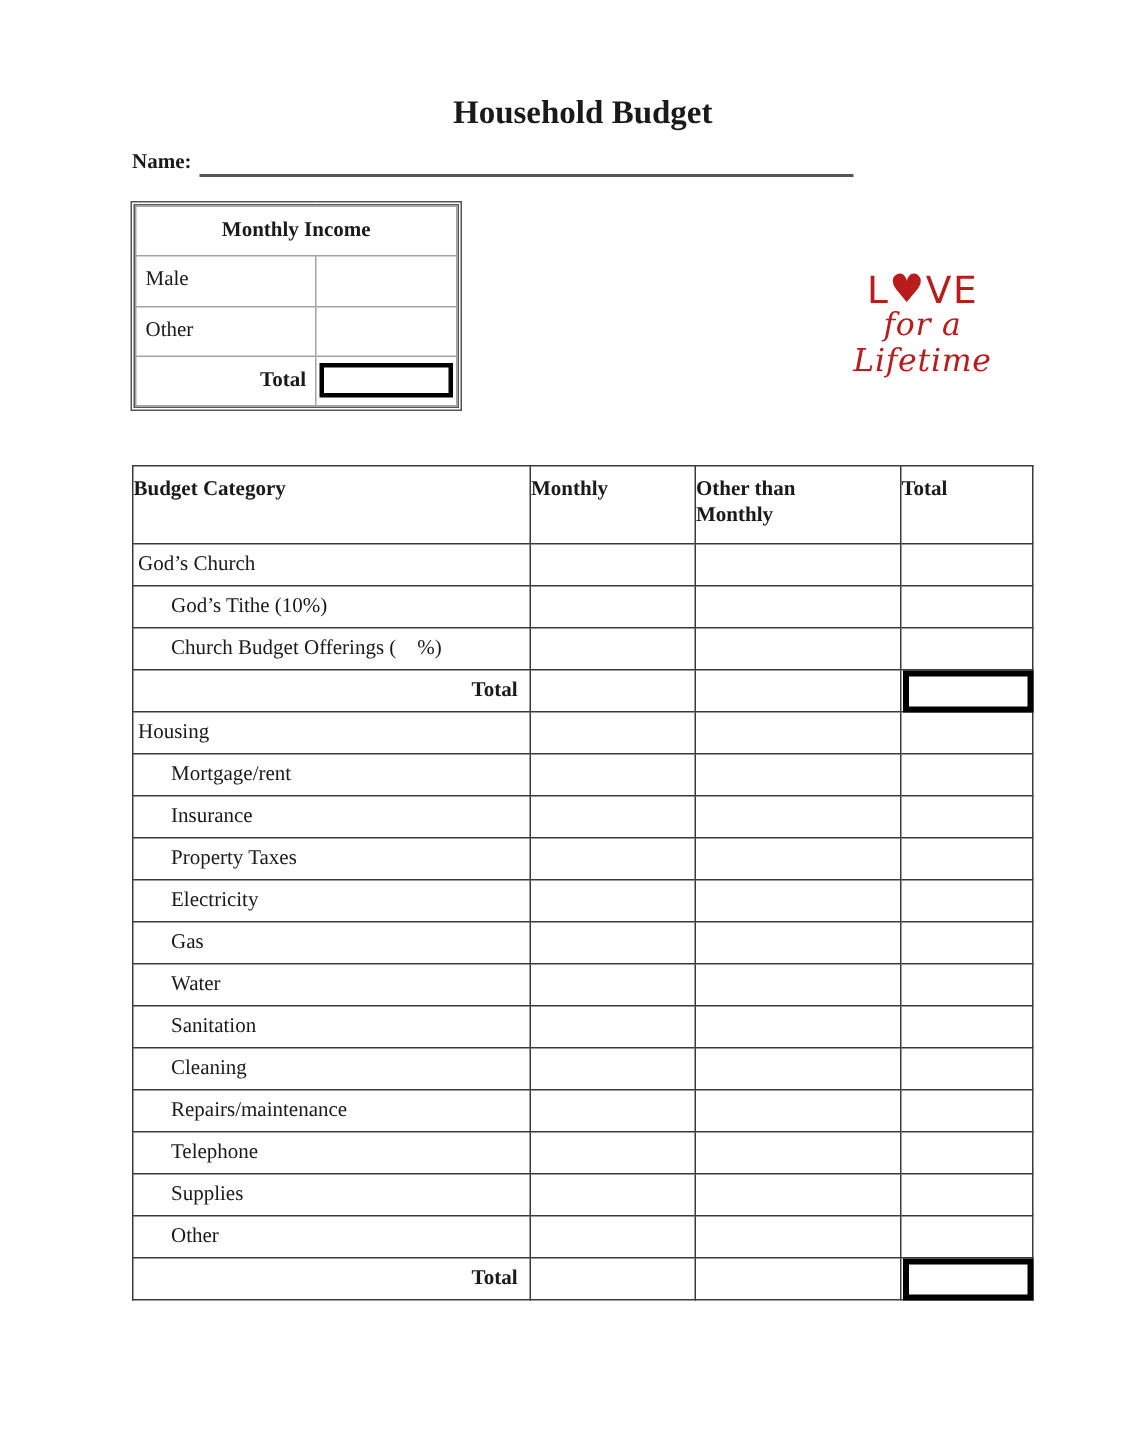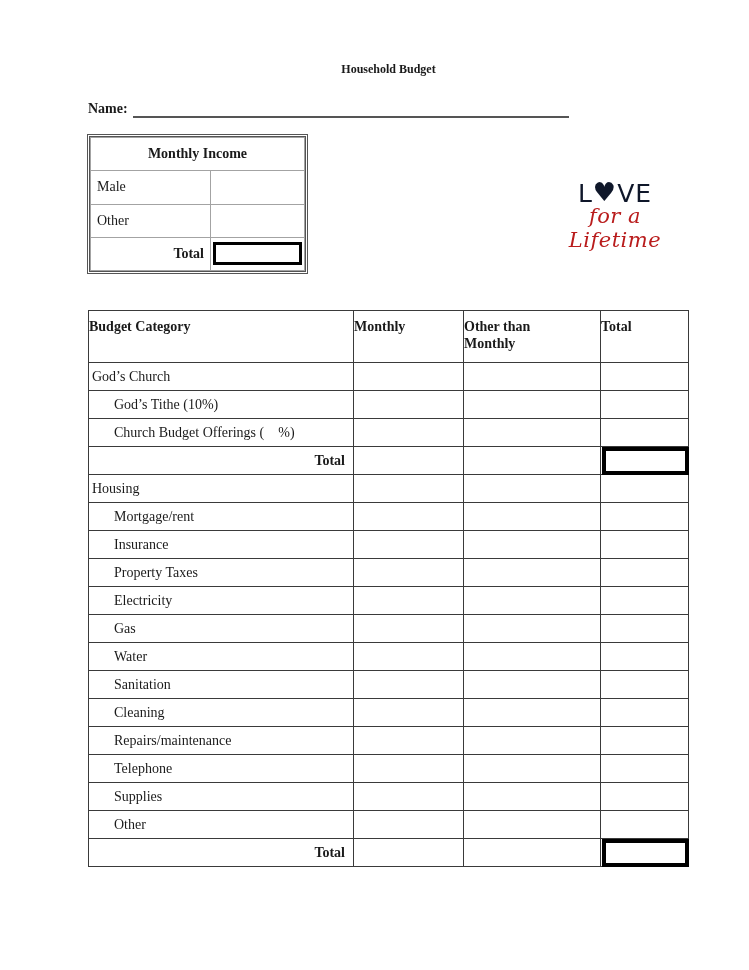--- a/index.html
+++ b/index.html
@@ -1,37 +1,37 @@
 <!DOCTYPE html>
 <html><head>
 <meta charset="utf-8">
 <style>
   html, body { margin:0; padding:0; background:#ffffff; }
   body { width:749px; height:970px; position:relative; overflow:hidden;
          font-family:"Liberation Serif", "DejaVu Serif", serif; color:#1a1a1a; }
   .title { position:absolute; left:0; width:749px; top:62px; text-align:center;
-           font-weight:bold; font-size:12px; padding-left:28px; box-sizing:border-box; }
+           font-weight:bold; font-size:22px; padding-left:28px; box-sizing:border-box; }
   .name-row { position:absolute; left:88px; top:101px; font-size:14px; font-weight:bold; }
   .name-line { position:absolute; left:133px; top:116px; width:436px; height:0;
                border-bottom:2px solid #555; }
 
   
   .income { position:absolute; left:87px; top:134px; width:221px; height:140px;
             border:3px double #555; box-sizing:border-box; }
   .income table { border-collapse:collapse; width:100%; height:100%; }
   .income td { border:1px solid #a3a3a3; font-size:14px; padding:0 6px; }
   .income .hdr { text-align:center; font-weight:bold; height:27px; }
   .income .lbl { width:107px; height:27px; }
   .income .tot-lbl { text-align:right; font-weight:bold; }
   .income .tot-val { padding:0; }
   .income .tot-box { margin:1px 2px 1px 2px; height:17px; border:3px solid #000; }
 
   
   .logo { position:absolute; left:540px; top:182px; width:150px; text-align:center; }
-  .logo-love { font-family:"DejaVu Sans", sans-serif; font-size:25px; letter-spacing:1px; line-height:24px; color:#0f172a; }
+  .logo-love { font-family:"DejaVu Sans", sans-serif; font-size:25px; letter-spacing:1px; line-height:24px; color:#b91c1c; }
   .heart { display:inline-block; font-size:26px; line-height:20px; vertical-align:1px; }
   .logo-script { font-family:"DejaVu Serif", serif; font-style:italic; font-size:21px; line-height:24px; color:#b91c1c; margin-top:-2px; letter-spacing:0.5px; }
 
   
   .budget { position:absolute; left:88px; top:310px; border-collapse:collapse; }
   .budget td { border:1.5px solid #3a3a3a; font-size:14px; padding:0; height:27px; }
   .budget .c1 { width:264px; }
   .budget .c2 { width:109px; }
   .budget .c3 { width:136px; }
   .budget .c4 { width:87px; }

